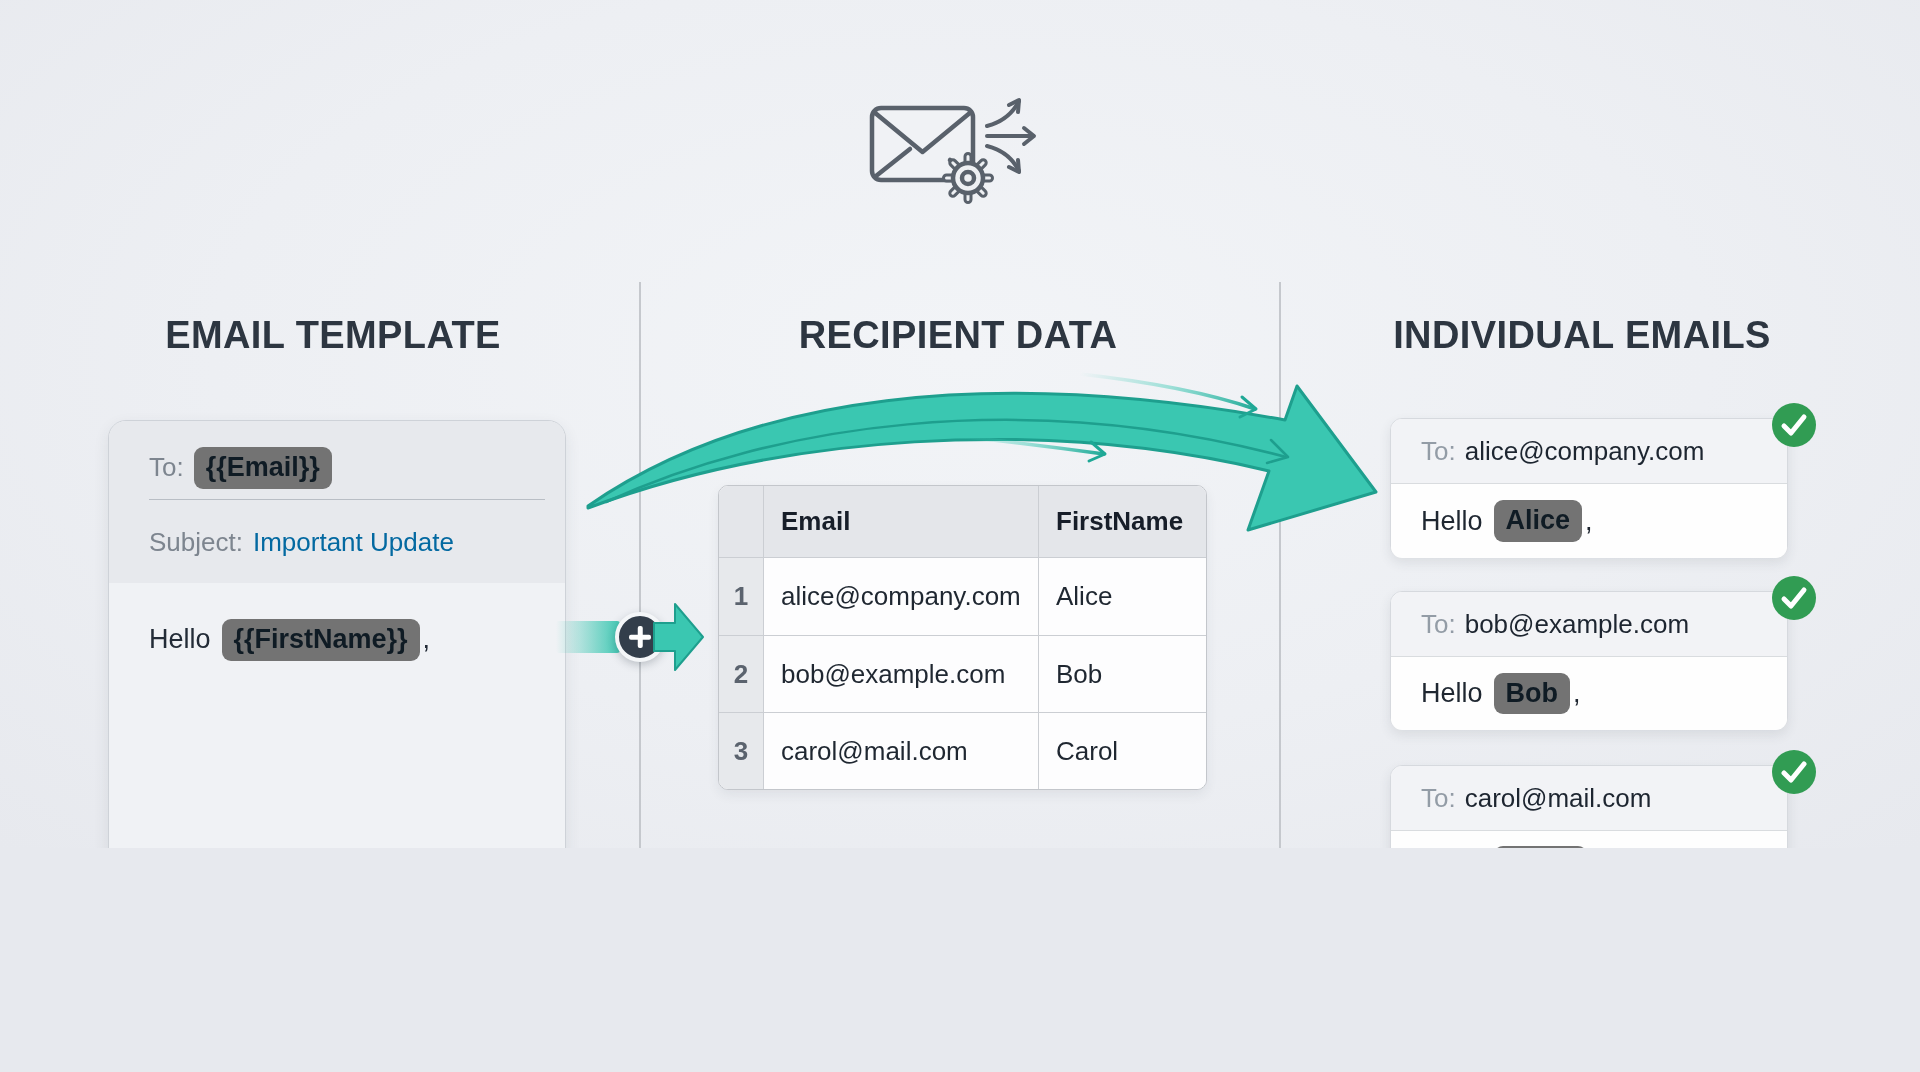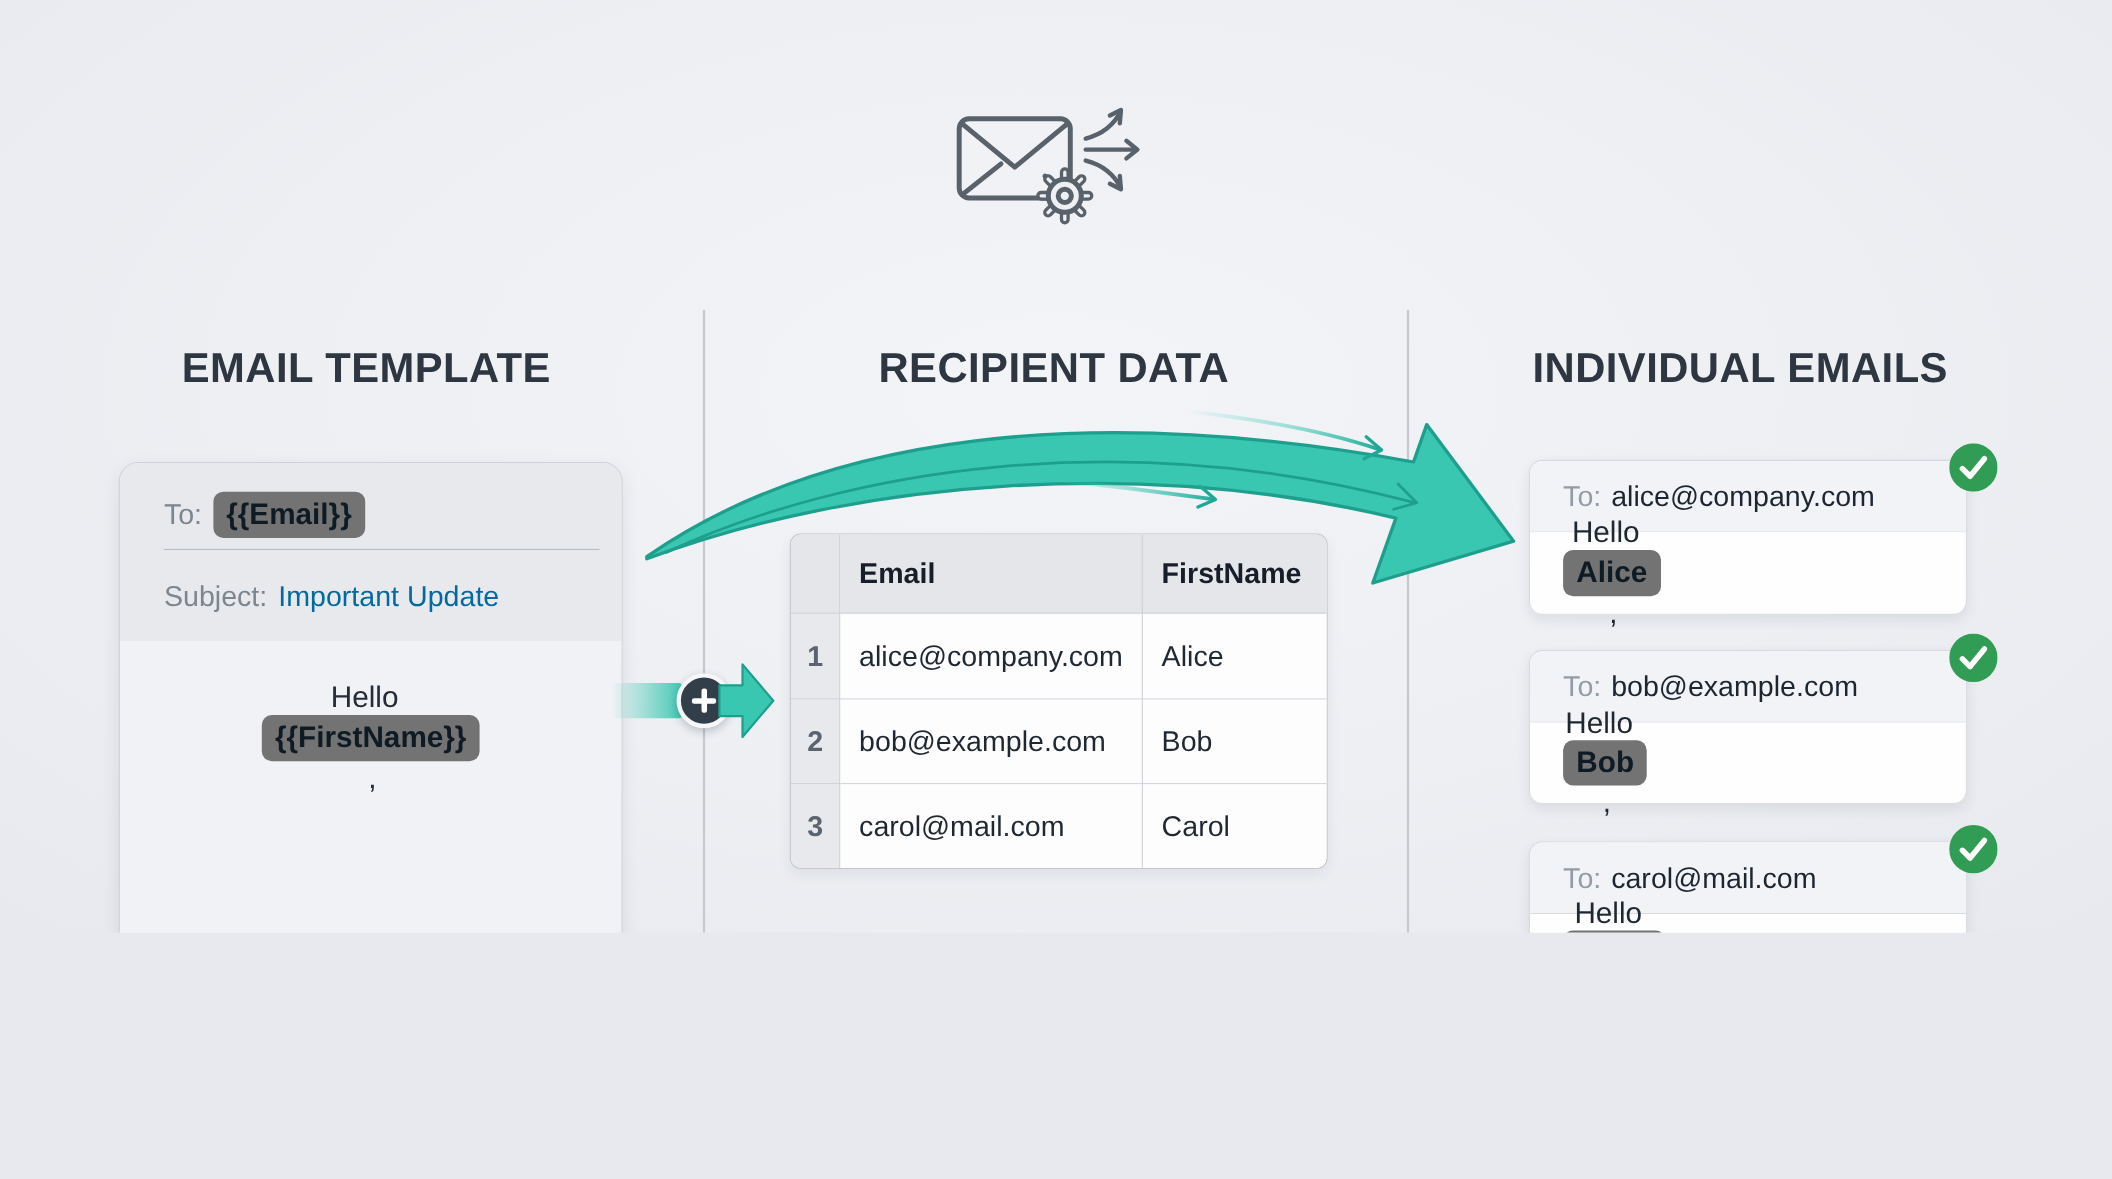--- a/index.html
+++ b/index.html
@@ -25,21 +25,21 @@
   .tpl-body{background:#f0f2f5;padding:36px 40px 0;}
   .row{display:flex;align-items:center;}
   .lbl{color:#7d858f;font-size:26px;margin-right:10px;}
   .val{color:#0369a1;font-size:26px;}
   .pill{
     display:inline-block;background:#737373;color:#0f1b24;font-weight:700;
     font-size:27px;padding:4px 12px;border-radius:9px;line-height:1.25;
   }
   .tpl-hr{border:none;border-top:1.5px solid #b9bec5;margin:10px 0 0 0;width:396px;}
   .tpl-subject{margin-top:27px;}
-  .greet{font-size:27px;color:#232c37;flex-direction:column;}
+  .greet{font-size:27px;color:#232c37;}
   .greet .pre{margin-right:11px;}
   .greet .punct{margin-left:3px;}
   .tpl-par{margin-top:34px;font-size:27px;line-height:40px;color:#28303a;}
 
   
   .merge-band{
     position:absolute;left:556px;top:621px;width:64px;height:32px;border-radius:3px;
     background:linear-gradient(90deg, rgba(58,199,177,0) 0%, rgba(58,199,177,.5) 55%, rgba(58,199,177,.95) 100%);
   }
   .merge-badge{

